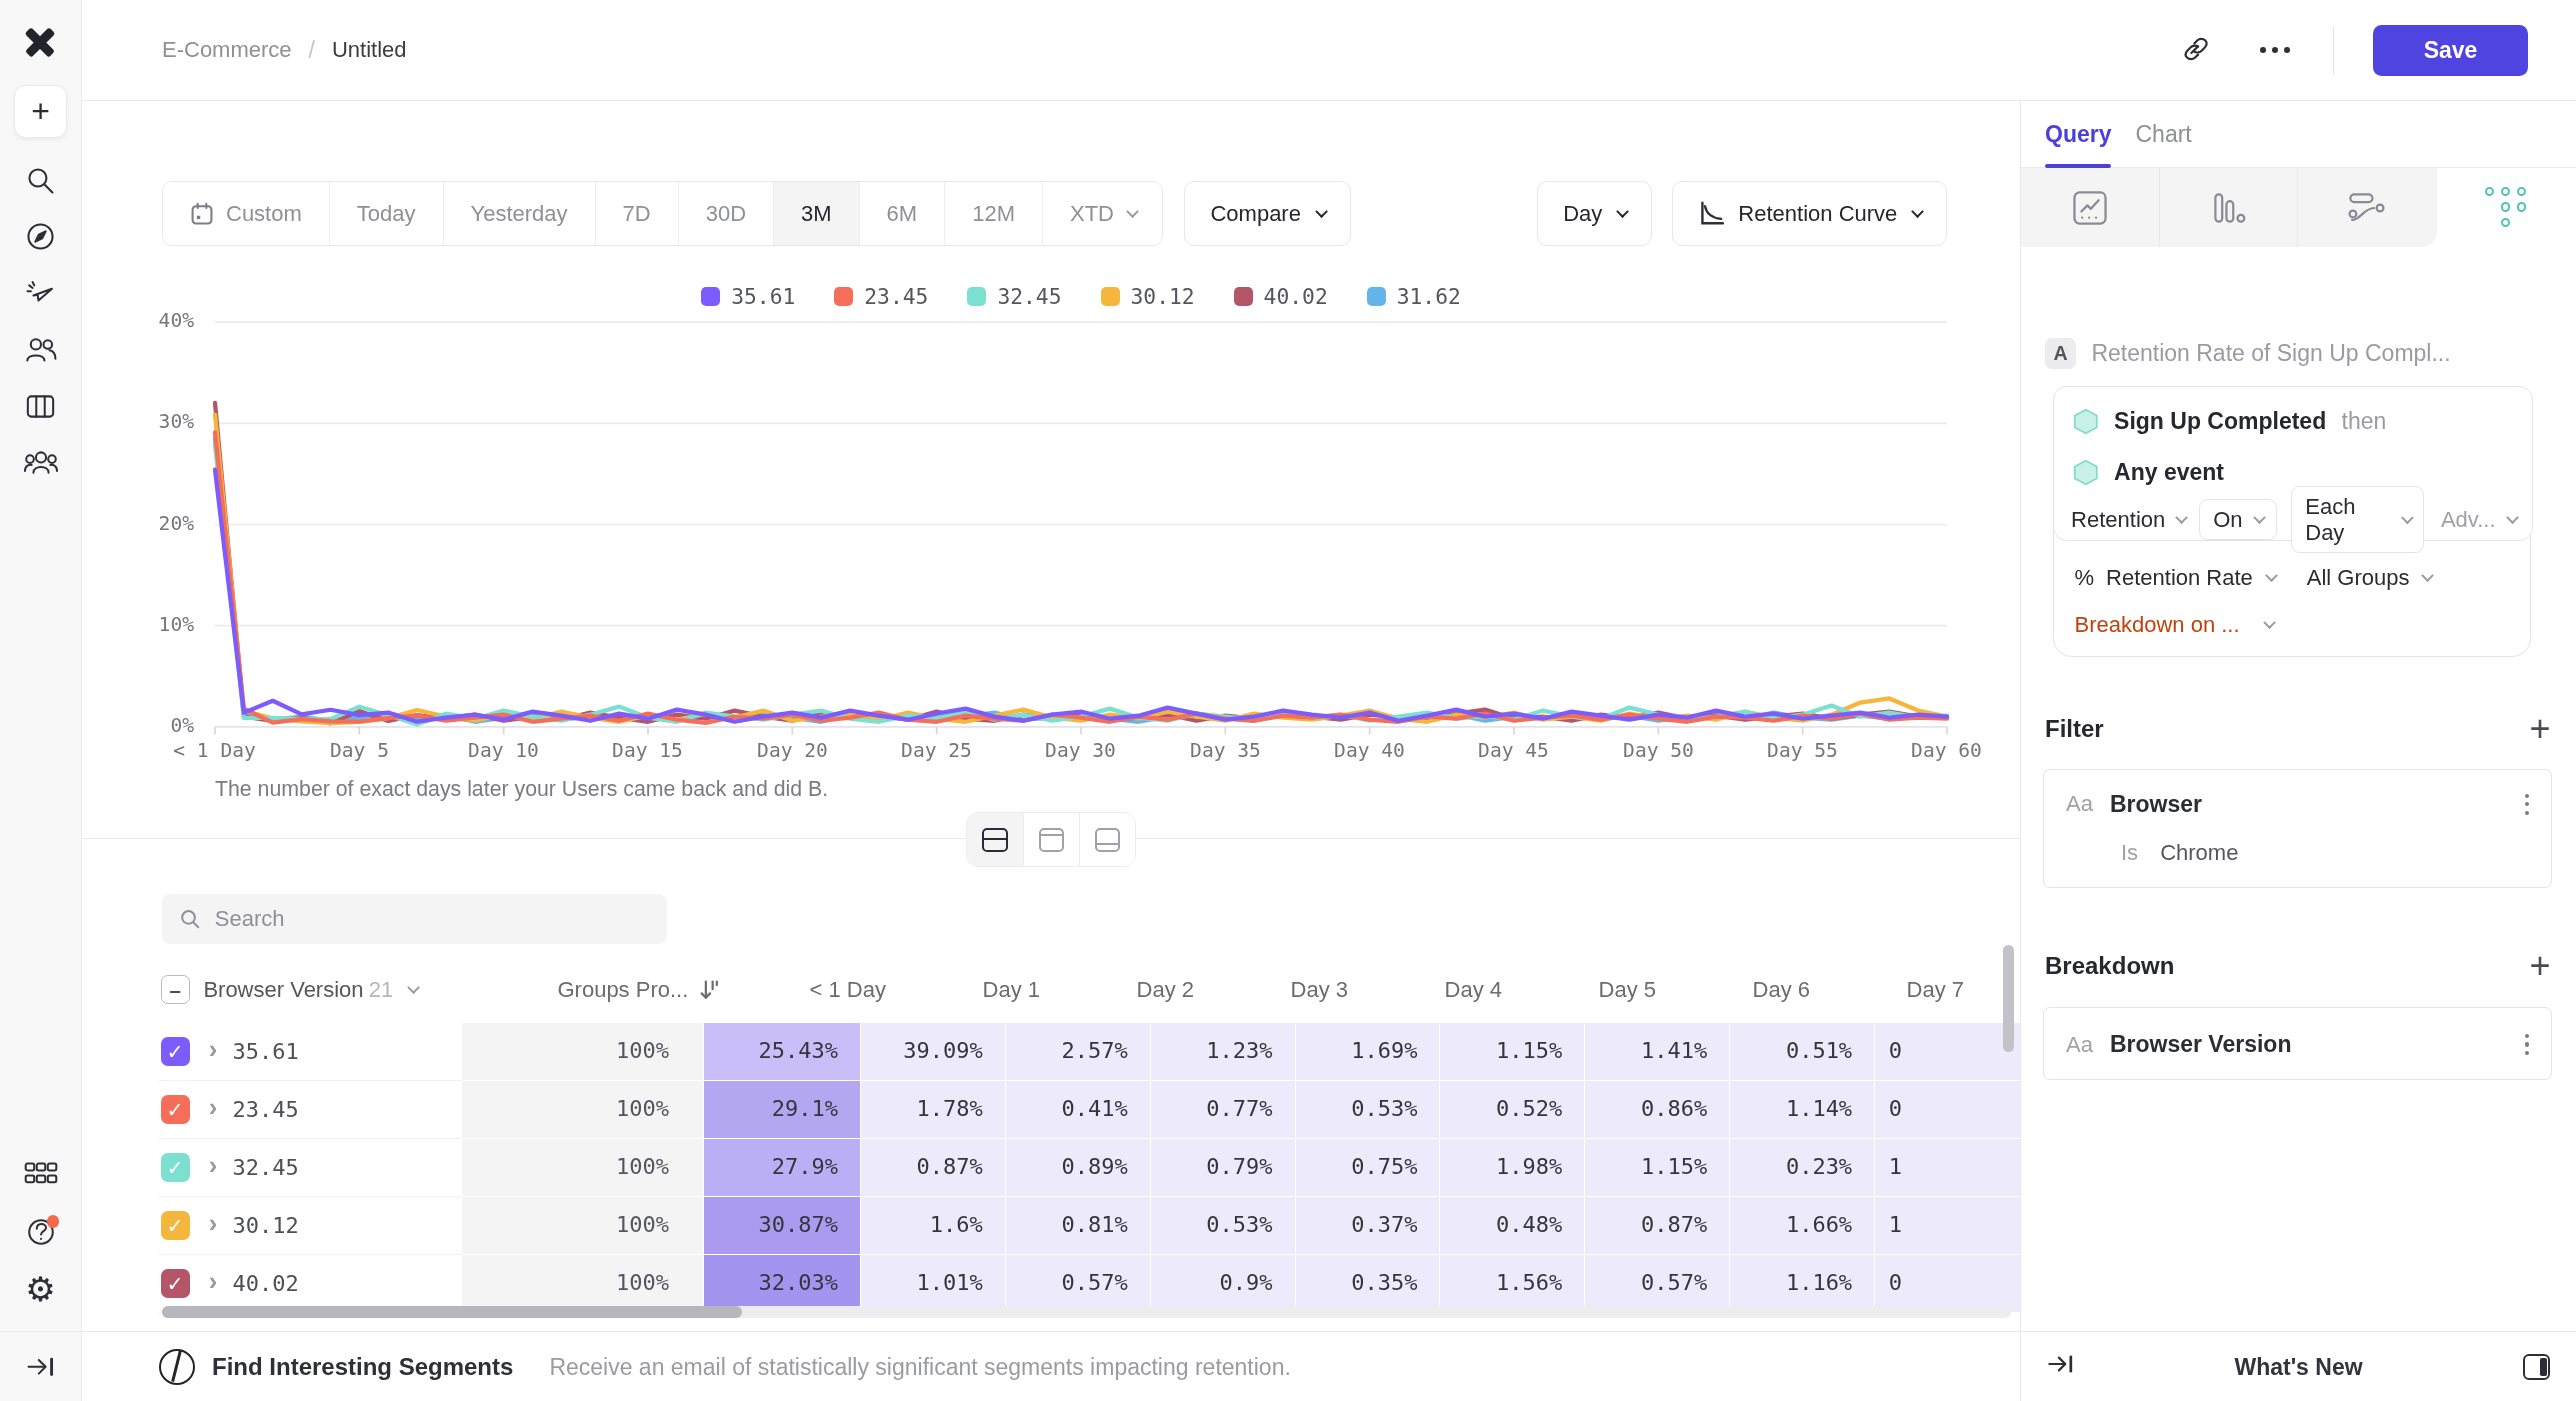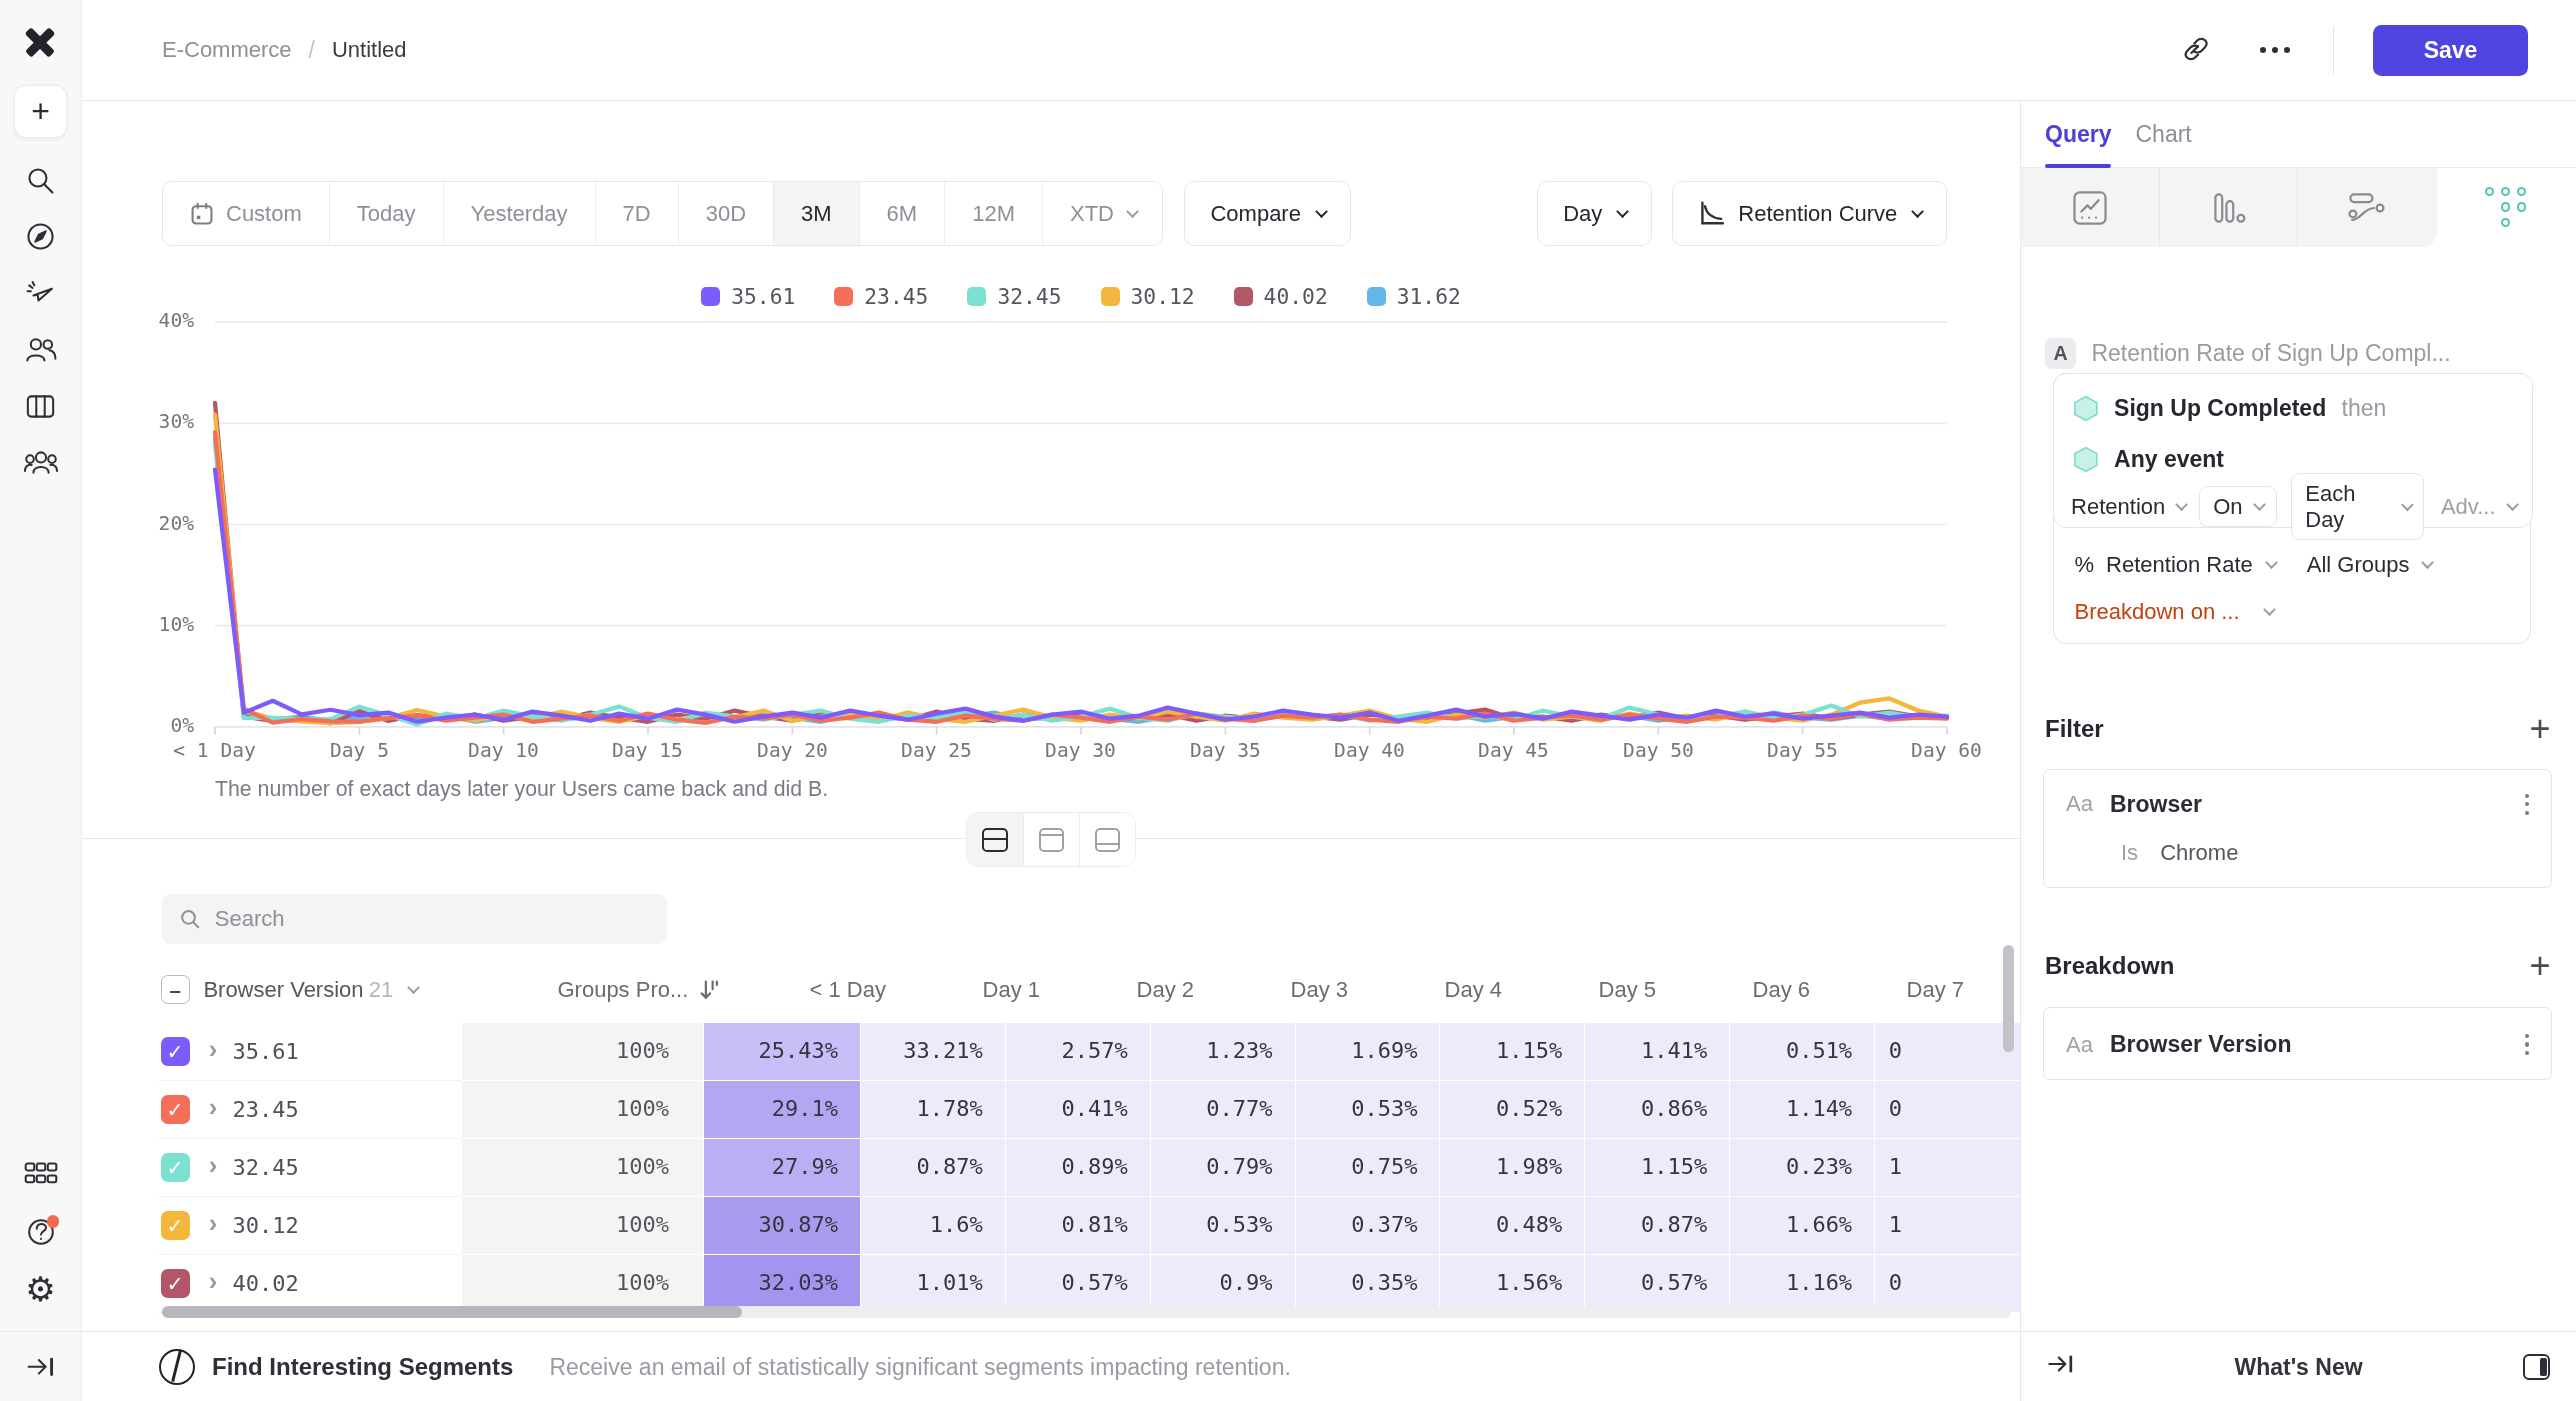--- a/index.html
+++ b/index.html
@@ -119,21 +119,21 @@
   .ct-btn:first-child { border-left:none; }
   .ct-btn svg { stroke:currentColor; fill:none; stroke-width:2.6; stroke-linecap:round; stroke-linejoin:round; }
   .ct-active { width:139px; display:flex; align-items:center; justify-content:center; background:#fff; cursor:pointer; }
   .dots-grid { position:relative; width:44px; height:41px; }
   .dots-grid i { position:absolute; width:9.4px; height:9.4px; border:2.7px solid #4fc4b4; border-radius:50%; }
 
   .series-row { position:absolute; top:237px; left:24px; display:flex; align-items:center; gap:15.4px; }
   .badge-a { width:31px; height:31px; background:#ececef; border-radius:6.8px; display:flex; align-items:center; justify-content:center; font-size:19.6px; font-weight:700; color:#55555e; }
   .series-title { font-size:23px; color:#9a9aa3; }
 
-  .event-card { position:absolute; top:272px; left:32px; width:478px; height:271px; border:0.9px solid #e4e4e8; border-radius:13px; }
+  .event-card { position:absolute; top:285px; left:32px; width:478px; height:271px; border:0.9px solid #e4e4e8; border-radius:19px; }
   .clause { position:absolute; top:-0.9px; left:-0.9px; width:480px; height:155px; border:0.9px solid #e4e4e8; border-radius:13.7px; padding-top:8.5px; background:#fff; }
   .ev-row { height:51px; display:flex; align-items:center; padding:0 19px; gap:15.4px; }
   .hex svg { display:block; }
   .ev-name { font-size:23px; font-weight:700; color:#27272f; cursor:pointer; }
   .ev-then { font-size:23px; color:#9a9aa3; }
   .ctrl-row { height:44px; display:flex; align-items:center; padding:0 17px; gap:13.7px; }
   .ctrl-plain { display:flex; align-items:center; gap:10.2px; font-size:22px; color:#2b2b33; cursor:pointer; }
   .ctrl-btn { display:flex; align-items:center; gap:10.2px; font-size:22px; color:#2b2b33; border:0.9px solid #e4e4e8; border-radius:8.5px; padding:6.8px 13.7px; cursor:pointer; background:#fff; }
   .ctrl-gray { display:flex; align-items:center; gap:10.2px; font-size:22px; color:#a0a0a8; cursor:pointer; margin-left:3.4px; }
   .metric-row { position:absolute; top:178px; left:20.5px; display:flex; align-items:center; gap:12px; font-size:22px; color:#2b2b33; }
@@ -450,21 +450,21 @@
       </div>
       <div class="tbody" id="table-body">
           <div class="row">
     <div class="row-label">
       <span class="cb row-cb-ml" style="background:#7c5cfc">✓</span>
       <span class="row-exp">›</span>
       <span class="row-name">35.61</span>
     </div>
     <div class="cell cell-total">100%</div>
     <div class="cell cell-first" style="background:rgb(201,190,247)">25.43%</div>
-    <div class="cell cell-day">33.21%</div>
+    <div class="cell cell-day">39.09%</div>
             <div class="cell cell-day">2.57%</div>
             <div class="cell cell-day">1.23%</div>
             <div class="cell cell-day">1.69%</div>
             <div class="cell cell-day">1.15%</div>
             <div class="cell cell-day">1.41%</div>
             <div class="cell cell-day">0.51%</div>
     <div class="cell cell-over">0</div>
   </div>
           <div class="row">
     <div class="row-label">

